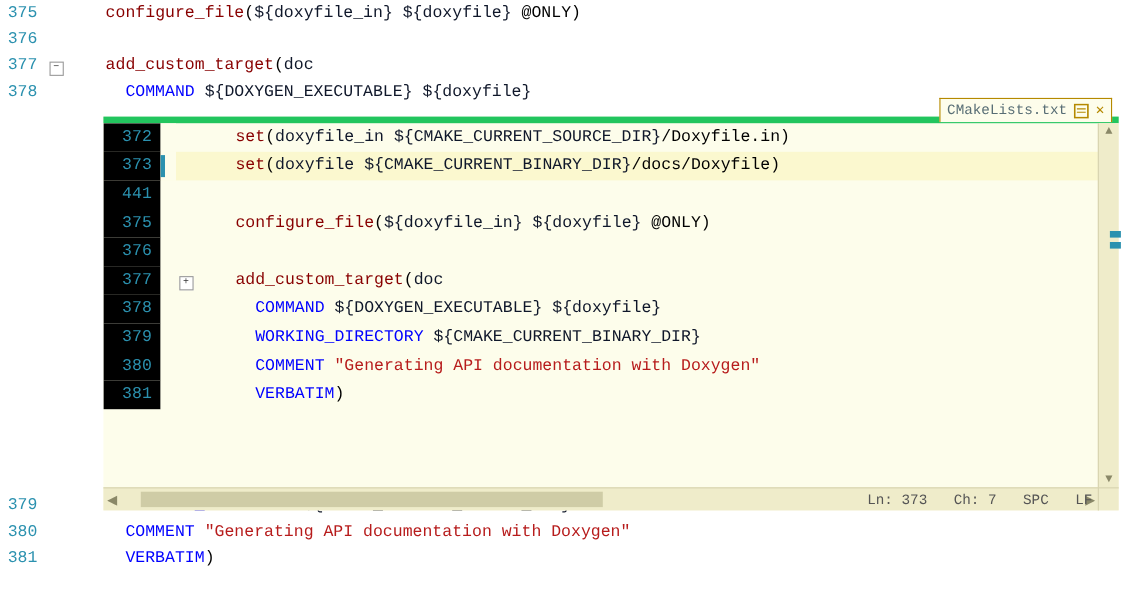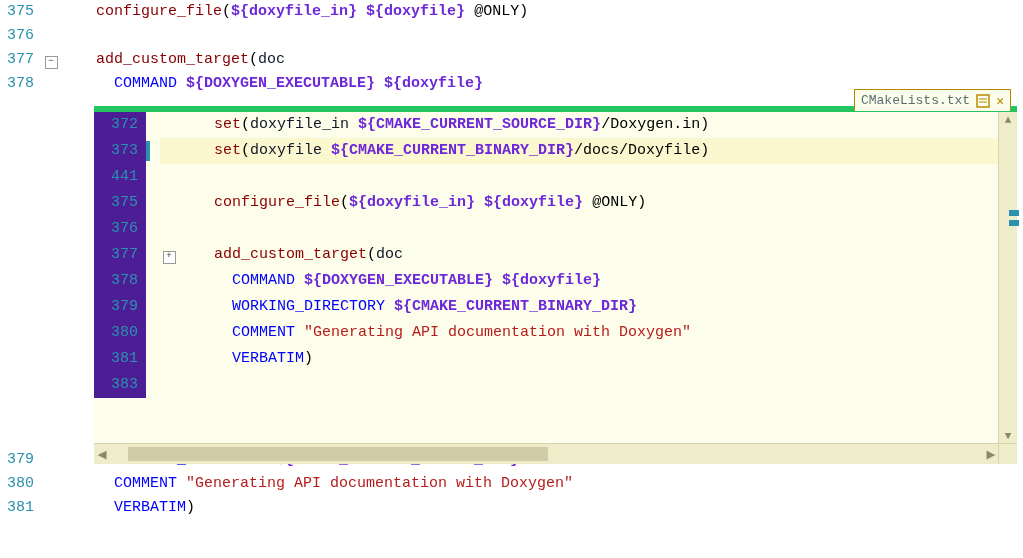--- a/index.html
+++ b/index.html
@@ -5,33 +5,33 @@
   html,body{margin:0;padding:0;font-family:Consolas,"Courier New",monospace;font-size:15px;background:#fff;color:#000;overflow:hidden}
   .viewport{width:1023px;height:558px;position:relative;overflow:hidden}
   .ln{color:#2b91af;text-align:right;padding-right:8px;user-select:none;width:34px}
   .gut{width:18px;text-align:center;color:#888;user-select:none}
   .row{display:flex;align-items:flex-start;line-height:24px;height:24px;white-space:pre}
   .code{flex:1}
   .tok-fn{color:#880000}
   .tok-var{color:#0f172a}
   .tok-kw{color:#0000ff}
   .tok-str{color:#B71C1C}
-  .tok-ref{color:#6d28d9;font-weight:bold}
+  .tok-ref{color:#0f172a;font-weight:normal}
   .tok-punc{color:#000}
   .fold{display:inline-block;width:11px;height:11px;border:1px solid #999;background:#fff;font-size:9px;line-height:9px;text-align:center;color:#333}
   
   .editor-bg{position:absolute;left:0;top:0;width:1023px}
   .editor-bg .ln{width:34px}
   
   .peek{position:absolute;left:94px;top:106px;width:923px;height:352px;background:#fdfdeb;border-top:6px solid #22c55e}
   .peek-tab{position:absolute;right:6px;top:-23px;height:21px;background:#fdfdeb;border:1px solid #b58900;border-bottom:none;display:flex;align-items:center;padding:0 6px;font-size:13px;color:#586e75}
   .peek-tab .ico{width:14px;height:14px;margin-left:6px;color:#b58900}
   .peek-tab .close{margin-left:6px;color:#b58900;font-weight:bold}
   .peek-body{position:absolute;left:0;top:0;right:18px;bottom:22px;overflow:hidden}
-  .peek .ln{color:#2b91af;width:44px;background:#4c1d95}
+  .peek .ln{color:#2b91af;width:44px;background:#000000}
   .peek .mark{width:14px;background:#fdfdeb}
   .peek-row{display:flex;height:26px;line-height:26px;white-space:pre}
   .peek-row.cursorline{background:#fbf8cf}
   .cursorbar{display:inline-block;width:4px;height:20px;background:#2b91af;margin-top:3px}
   .hscroll{position:absolute;left:0;right:18px;bottom:0;height:20px;background:#efecca;border-top:1px solid #d6d3ae;display:flex;align-items:center}
   .hscroll .thumb{height:14px;background:#cfcca6;margin-left:18px;width:420px}
   .hscroll .arrow{width:16px;text-align:center;color:#8a8868}
   .vscroll{position:absolute;right:0;top:0;bottom:20px;width:18px;background:#efecca;border-left:1px solid #d6d3ae}
   .vscroll .arrow{height:16px;text-align:center;color:#8a8868;font-size:11px;line-height:16px}
   .ovmark{position:absolute;right:-2px;width:10px;height:6px;background:#2b91af}
@@ -95,21 +95,21 @@
             <line x1="3" y1="8" x2="11" y2="8" stroke="#b58900"></line>
           </svg>
     </span>
     <span class="close">✕</span>
   </div>
   <div class="peek-body" id="peek-body">
         <div class="peek-row">
     <div class="ln">372</div>
     <div class="mark"></div>
     <div class="gut"></div>
-    <div class="code">    <span class="tok-fn">set</span><span class="tok-punc">(</span><span class="tok-var">doxyfile_in </span><span class="tok-ref">${CMAKE_CURRENT_SOURCE_DIR}</span><span class="tok-punc">/Doxygen.in)</span></div>
+    <div class="code">    <span class="tok-fn">set</span><span class="tok-punc">(</span><span class="tok-var">doxyfile_in </span><span class="tok-ref">${CMAKE_CURRENT_SOURCE_DIR}</span><span class="tok-punc">/Doxyfile.in)</span></div>
   </div>
         <div class="peek-row cursorline">
     <div class="ln">373</div>
     <div class="mark"><span class="cursorbar"></span></div>
     <div class="gut"></div>
     <div class="code">    <span class="tok-fn">set</span><span class="tok-punc">(</span><span class="tok-var">doxyfile </span><span class="tok-ref">${CMAKE_CURRENT_BINARY_DIR}</span><span class="tok-punc">/docs/Doxyfile)</span></div>
   </div>
         <div class="peek-row">
     <div class="ln">441</div>
     <div class="mark"></div>
@@ -151,35 +151,35 @@
     <div class="mark"></div>
     <div class="gut"></div>
     <div class="code">      <span class="tok-kw">COMMENT </span><span class="tok-str">"Generating API documentation with Doxygen"</span></div>
   </div>
         <div class="peek-row">
     <div class="ln">381</div>
     <div class="mark"></div>
     <div class="gut"></div>
     <div class="code">      <span class="tok-kw">VERBATIM</span><span class="tok-punc">)</span></div>
   </div>
-        <div class="peek-row">
-    <div class="ln">383</div>
-    <div class="mark"></div>
-    <div class="gut"></div>
-    <div class="code"></div>
-  </div>
       </div>
   <div class="vscroll">
     <div class="arrow">▲</div>
     <div class="ovmark" style="top:98px"></div>
     <div class="ovmark" style="top:108px"></div>
     <div class="arrow" style="position:absolute;bottom:0;width:100%">▼</div>
   </div>
   <div class="hscroll">
     <span class="arrow">◀</span>
     <div class="thumb"></div>
     <div style="flex:1"></div>
     <span class="arrow">▶</span>
   </div>
   <div class="corner"></div>
+  <div class="statusbar">
+    <span><span>Ln:</span> <span>373</span></span>
+    <span><span>Ch:</span> <span>7</span></span>
+    <span>SPC</span>
+    <span>LF</span>
+  </div>
 </div>
 
 </div>
 
 </body></html>

